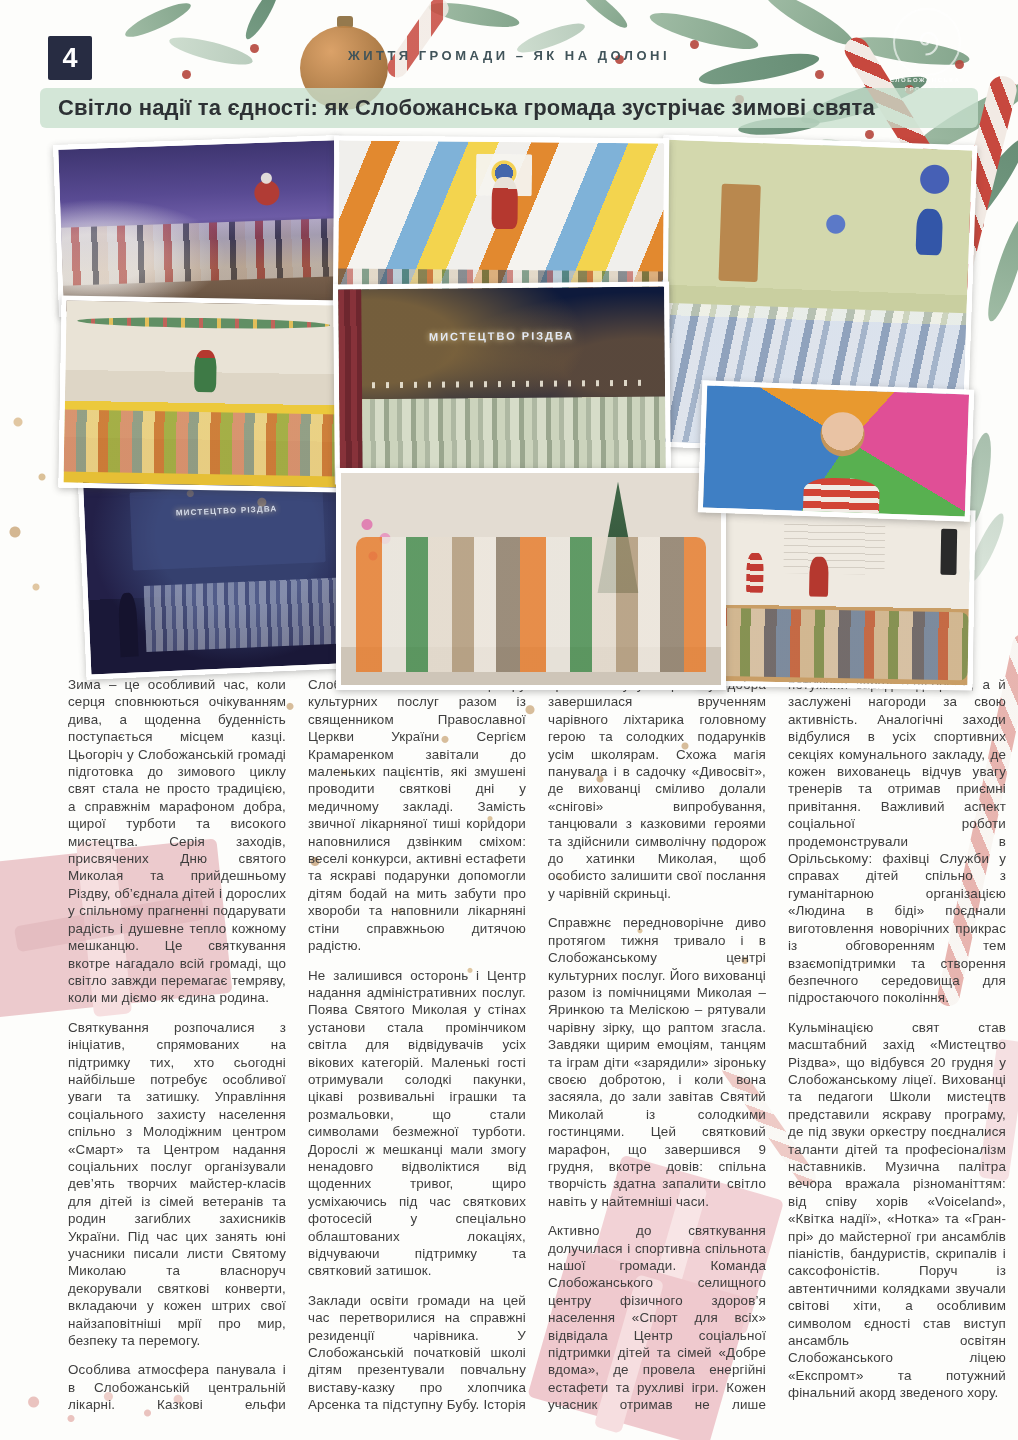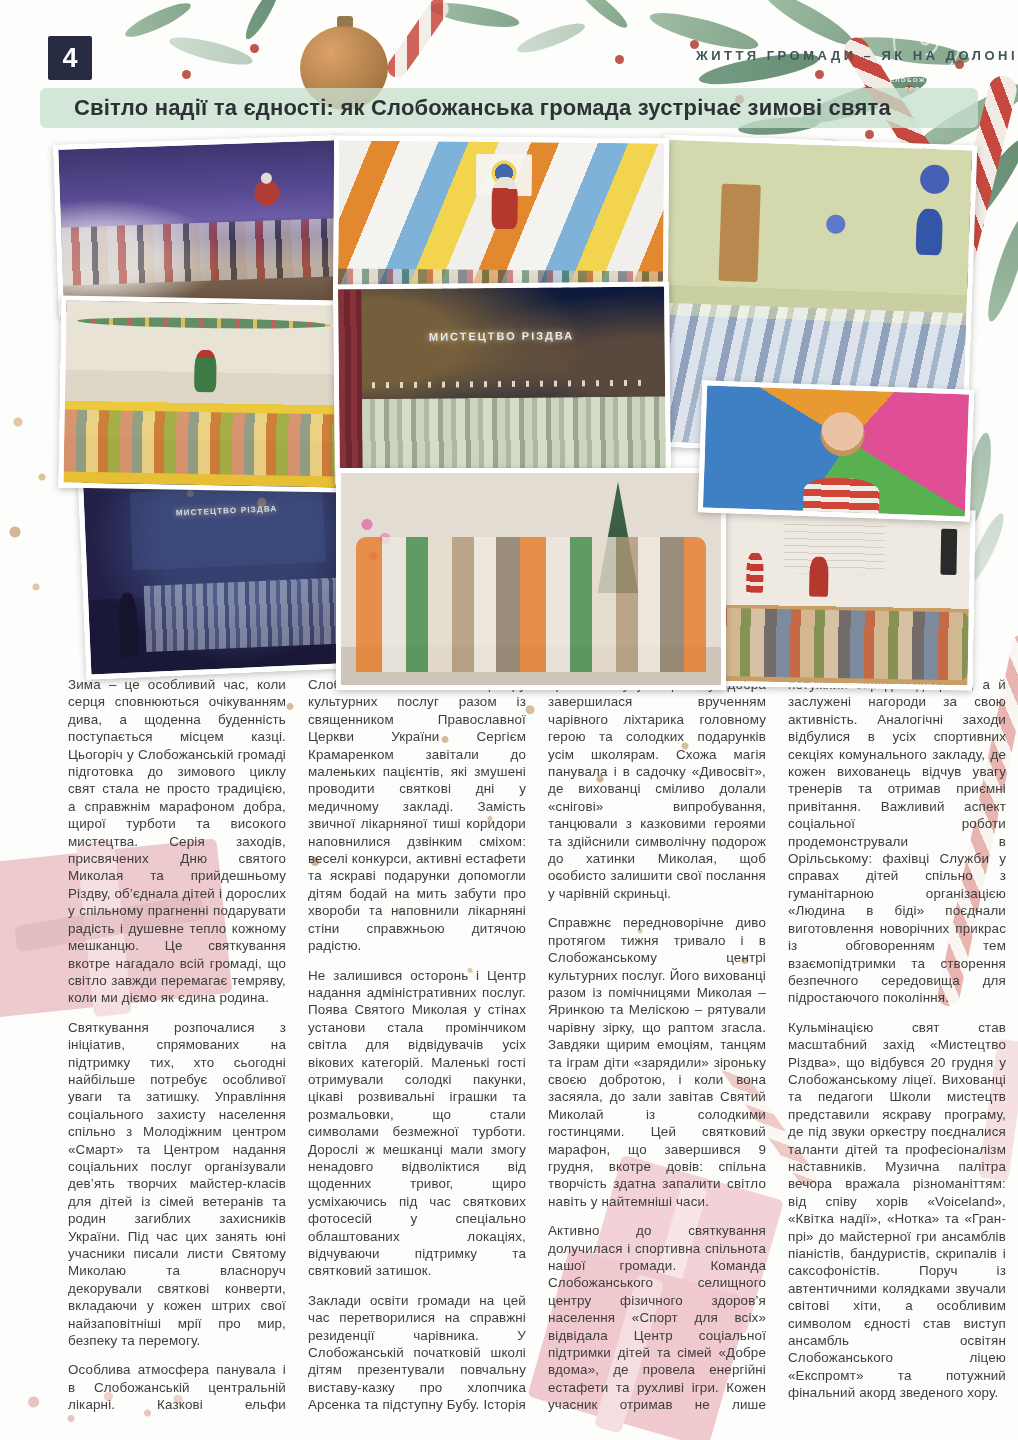--- a/index.html
+++ b/index.html
@@ -21,24 +21,24 @@
   .logo{position:absolute;left:893px;top:8px;width:64px;height:64px;border:2px solid rgba(255,255,255,.75);
     border-radius:50%;display:flex;align-items:center;justify-content:center;opacity:.8;}
   .logo-text{position:absolute;left:860px;top:76px;width:130px;text-align:center;color:rgba(255,255,255,.85);
     font-size:6px;letter-spacing:1.5px;line-height:9px;font-weight:bold;}
   .splat{position:absolute;pointer-events:none;}
   .gift{position:absolute;pointer-events:none;}
   .gift .box{position:absolute;border-radius:6px;}
   
   .pagenum{position:absolute;left:48px;top:36px;width:44px;height:44px;background:#272c42;color:#fff;
     z-index:3;display:flex;align-items:center;justify-content:center;font-size:27px;font-weight:bold;border-radius:2px;}
-  .kicker{position:absolute;left:0;top:48px;width:100%;text-align:right;z-index:3;
+  .kicker{position:absolute;left:0;top:48px;width:100%;text-align:center;z-index:3;
     color:#41545a;font-size:13px;font-weight:bold;letter-spacing:3.5px;}
   .banner{position:absolute;left:40px;top:88px;width:938px;height:40px;background:rgba(198,223,205,.78);
-    border-radius:6px;z-index:3;display:flex;align-items:center;padding-left:34px;box-sizing:border-box;}
+    border-radius:6px;z-index:3;display:flex;align-items:center;padding-left:18px;box-sizing:border-box;}
   .banner .title{color:#2d3134;font-size:22px;font-weight:bold;letter-spacing:.2px;}
   
   .photo{position:absolute;border:5px solid #fff;box-shadow:0 2px 7px rgba(60,60,60,.32);overflow:hidden;}
   .photo .scene{position:absolute;inset:0;}
   .ph-layer{position:absolute;}
   .screen-label{position:absolute;width:100%;text-align:center;color:#e4eaf5;font-weight:bold;
     text-shadow:0 0 6px rgba(255,230,160,.9);}
   
   .article{position:absolute;left:40px;top:676px;width:938px;height:742px;z-index:2;
     column-count:4;column-gap:22px;column-fill:auto;

